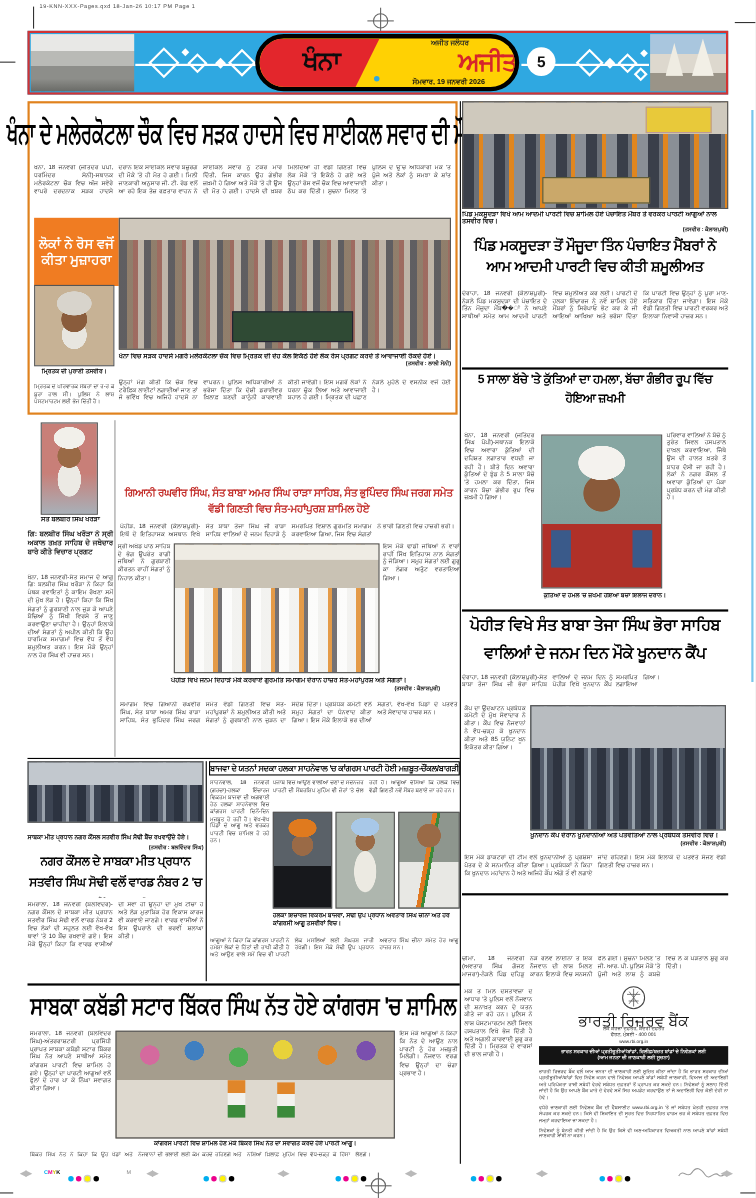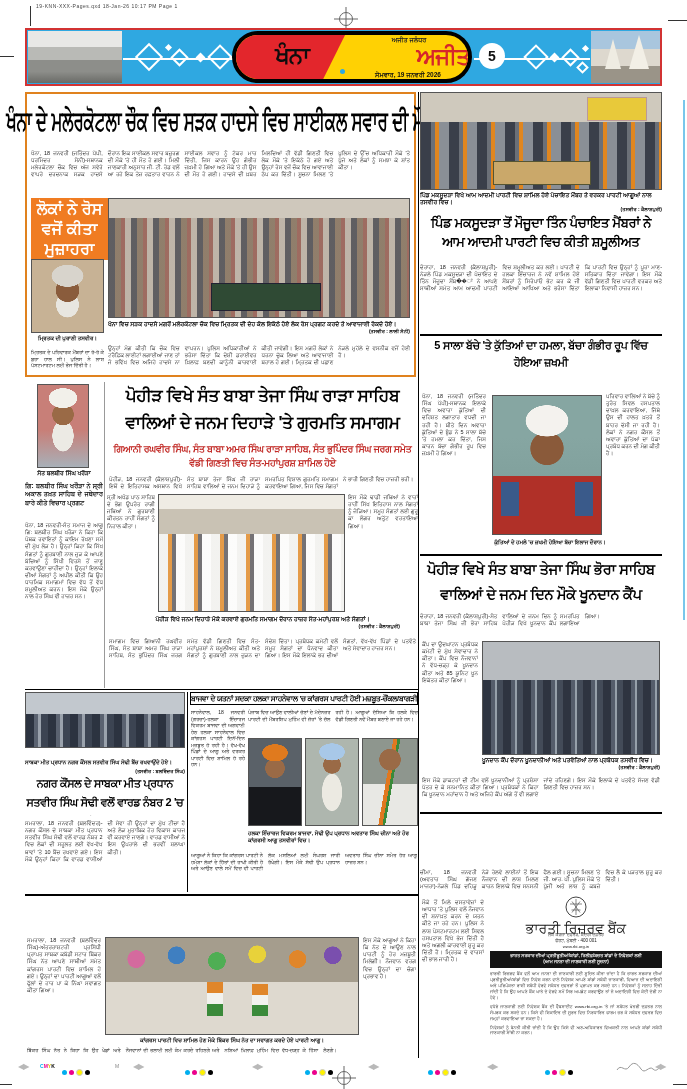--- a/index.html
+++ b/index.html
@@ -100,21 +100,21 @@
   <div class="hr1" style="left:25px;top:689px;width:393px;"></div>
   <div class="hr2" style="left:25px;top:894px;width:393px;"></div>
   <div class="vr" style="left:187px;top:692px;height:200px;"></div>
   <div class="vr" style="left:104px;top:382px;height:306px;background:#999;"></div>
 
   <div class="a" style="left:25px;top:92px;width:391px;height:285px;border:2px solid #e0821e;box-sizing:border-box;">
     <div class="a hl fit" style="left:2px;top:2px;width:383px;height:50px;">
       <span style="font-size:27px;transform:scaleX(.62);">ਖੰਨਾ ਦੇ ਮਲੇਰਕੋਟਲਾ ਚੌਕ ਵਿਚ ਸੜਕ ਹਾਦਸੇ ਵਿਚ ਸਾਈਕਲ ਸਵਾਰ ਦੀ ਮੌਤ</span>
     </div>
     <div class="a bt c5" style="left:4px;top:56px;width:379px;height:44px;">ਖੰਨਾ, 18 ਜਨਵਰੀ (ਜਤਿੰਦਰ ਪੱਪੀ, ਧਰਮਿੰਦਰ ਸੋਨੀ)-ਸਥਾਨਕ ਮਲੇਰਕੋਟਲਾ ਚੌਕ ਵਿਚ ਅੱਜ ਸਵੇਰੇ ਵਾਪਰੇ ਦਰਦਨਾਕ ਸੜਕ ਹਾਦਸੇ ਦੌਰਾਨ ਇਕ ਸਾਈਕਲ ਸਵਾਰ ਬਜ਼ੁਰਗ ਦੀ ਮੌਕੇ 'ਤੇ ਹੀ ਮੌਤ ਹੋ ਗਈ। ਮਿਲੀ ਜਾਣਕਾਰੀ ਅਨੁਸਾਰ ਜੀ. ਟੀ. ਰੋਡ ਵਲੋਂ ਆ ਰਹੇ ਇਕ ਤੇਜ਼ ਰਫ਼ਤਾਰ ਵਾਹਨ ਨੇ ਸਾਈਕਲ ਸਵਾਰ ਨੂੰ ਟੱਕਰ ਮਾਰ ਦਿੱਤੀ, ਜਿਸ ਕਾਰਨ ਉਹ ਗੰਭੀਰ ਜ਼ਖ਼ਮੀ ਹੋ ਗਿਆ ਅਤੇ ਮੌਕੇ 'ਤੇ ਹੀ ਉਸ ਦੀ ਮੌਤ ਹੋ ਗਈ। ਹਾਦਸੇ ਦੀ ਖ਼ਬਰ ਮਿਲਦਿਆਂ ਹੀ ਵੱਡੀ ਗਿਣਤੀ ਵਿਚ ਲੋਕ ਮੌਕੇ 'ਤੇ ਇਕੱਠੇ ਹੋ ਗਏ ਅਤੇ ਉਨ੍ਹਾਂ ਰੋਸ ਵਜੋਂ ਚੌਕ ਵਿਚ ਆਵਾਜਾਈ ਠੱਪ ਕਰ ਦਿੱਤੀ। ਸੂਚਨਾ ਮਿਲਣ 'ਤੇ ਪੁਲਿਸ ਦੇ ਉੱਚ ਅਧਿਕਾਰੀ ਮੌਕੇ 'ਤੇ ਪੁੱਜੇ ਅਤੇ ਲੋਕਾਂ ਨੂੰ ਸਮਝਾ ਕੇ ਸ਼ਾਂਤ ਕੀਤਾ।</div>
-    <div class="a obox" style="left:4px;top:104px;width:73px;height:58px;font-size:16px;padding:2px;">ਲੋਕਾਂ ਨੇ ਰੋਸ ਵਜੋਂ ਕੀਤਾ ਮੁਜ਼ਾਹਰਾ</div>
+    <div class="a obox" style="left:4px;top:104px;width:73px;height:58px;font-size:12px;padding:2px;">ਲੋਕਾਂ ਨੇ ਰੋਸ ਵਜੋਂ ਕੀਤਾ ਮੁਜ਼ਾਹਰਾ</div>
     <div class="ph" style="left:4px;top:165px;width:73px;height:74px;background:radial-gradient(ellipse 26px 18px at 50% 22%,#d8d4cc 0 60%,transparent 62%),radial-gradient(circle 12px at 50% 42%,#8a5c3c 0 96%,transparent 100%),radial-gradient(ellipse 16px 18px at 50% 62%,#e8e6e0 0 70%,transparent 72%),linear-gradient(180deg,#c7b295 0 100%);"></div>
     <div class="a cap" style="left:4px;top:241px;width:73px;height:12px;text-align:center;font-size:5.5px;">ਮ੍ਰਿਤਕ ਦੀ ਪੁਰਾਣੀ ਤਸਵੀਰ।</div>
     <div class="a bt sm" style="left:4px;top:255px;width:73px;height:24px;">ਮ੍ਰਿਤਕ ਦੇ ਪਰਿਵਾਰਕ ਮੈਂਬਰਾਂ ਦਾ ਰੋ-ਰੋ ਕੇ ਬੁਰਾ ਹਾਲ ਸੀ। ਪੁਲਿਸ ਨੇ ਲਾਸ਼ ਪੋਸਟਮਾਰਟਮ ਲਈ ਭੇਜ ਦਿੱਤੀ ਹੈ।</div>
     <div class="ph" style="left:81px;top:104px;width:302px;height:120px;background:linear-gradient(180deg,#cfc8bc 0 16%,transparent 16%),repeating-linear-gradient(90deg,rgba(40,50,70,.55) 0 6px,rgba(122,100,80,.45) 6px 12px,rgba(150,42,42,.38) 12px 16px,rgba(232,230,225,.4) 16px 22px),#a39482;">
       <div style="position:absolute;left:34%;bottom:6px;width:36%;height:26px;background:#2f4a34;border:1px solid #223;"></div>
     </div>
     <div class="a" style="left:81px;top:227px;width:302px;height:22px;">
       <div class="cap" style="font-size:6px;">ਖੰਨਾ ਵਿਚ ਸੜਕ ਹਾਦਸੇ ਮਗਰੋਂ ਮਲੇਰਕੋਟਲਾ ਚੌਕ ਵਿਚ ਮ੍ਰਿਤਕ ਦੀ ਦੇਹ ਕੋਲ ਇਕੱਠੇ ਹੋਏ ਲੋਕ ਰੋਸ ਪ੍ਰਗਟ ਕਰਦੇ ਤੇ ਆਵਾਜਾਈ ਰੋਕਦੇ ਹੋਏ।</div>
       <div class="credit">(ਤਸਵੀਰ : ਲਾਲੀ ਸੋਨੀ)</div>
     </div>
@@ -139,21 +139,20 @@
     <div class="a bt" style="left:2px;top:56px;width:64px;height:158px;">ਖੰਨਾ, 18 ਜਨਵਰੀ (ਜਤਿੰਦਰ ਸਿੰਘ ਪੱਪੀ)-ਸਥਾਨਕ ਇਲਾਕੇ ਵਿਚ ਅਵਾਰਾ ਕੁੱਤਿਆਂ ਦੀ ਦਹਿਸ਼ਤ ਲਗਾਤਾਰ ਵਧਦੀ ਜਾ ਰਹੀ ਹੈ। ਬੀਤੇ ਦਿਨ ਅਵਾਰਾ ਕੁੱਤਿਆਂ ਦੇ ਝੁੰਡ ਨੇ 5 ਸਾਲਾ ਬੱਚੇ 'ਤੇ ਹਮਲਾ ਕਰ ਦਿੱਤਾ, ਜਿਸ ਕਾਰਨ ਬੱਚਾ ਗੰਭੀਰ ਰੂਪ ਵਿਚ ਜ਼ਖ਼ਮੀ ਹੋ ਗਿਆ।</div>
     <div class="ph" style="left:72px;top:58px;width:110px;height:140px;background:radial-gradient(ellipse 30px 22px at 50% 18%,#f4f2ee 0 70%,transparent 72%),radial-gradient(circle 17px at 50% 38%,#8a5a3a 0 96%,transparent 100%),linear-gradient(180deg,transparent 0 58%,#b03028 58% 100%),linear-gradient(180deg,#86a6a2 0 30%,#7a9a96 100%);">
       <div style="position:absolute;left:8px;bottom:18px;width:18px;height:34px;background:#3a5a8a;"></div>
       <div style="position:absolute;right:8px;bottom:18px;width:18px;height:34px;background:#3a5a8a;"></div>
     </div>
     <div class="a cap" style="left:60px;top:202px;width:140px;font-size:5.5px;text-align:center;">ਕੁੱਤਿਆਂ ਦੇ ਹਮਲੇ 'ਚ ਜ਼ਖਮੀ ਹੋਇਆ ਬੱਚਾ ਇਲਾਜ ਦੌਰਾਨ।</div>
     <div class="a bt" style="left:186px;top:56px;width:54px;height:158px;">ਪਰਿਵਾਰ ਵਾਲਿਆਂ ਨੇ ਬੱਚੇ ਨੂੰ ਤੁਰੰਤ ਸਿਵਲ ਹਸਪਤਾਲ ਦਾਖ਼ਲ ਕਰਵਾਇਆ, ਜਿੱਥੇ ਉਸ ਦੀ ਹਾਲਤ ਖ਼ਤਰੇ ਤੋਂ ਬਾਹਰ ਦੱਸੀ ਜਾ ਰਹੀ ਹੈ। ਲੋਕਾਂ ਨੇ ਨਗਰ ਕੌਂਸਲ ਤੋਂ ਅਵਾਰਾ ਕੁੱਤਿਆਂ ਦਾ ਪੱਕਾ ਪ੍ਰਬੰਧ ਕਰਨ ਦੀ ਮੰਗ ਕੀਤੀ ਹੈ।</div>
   </div>
 
   <div class="a" style="left:107px;top:380px;width:311px;height:310px;">
-    <div class="a hl" style="left:0;top:2px;width:311px;height:56px;font-size:17px;line-height:1.6;">ਪੋਹੀੜ ਵਿਖੇ ਸੰਤ ਬਾਬਾ ਤੇਜਾ ਸਿੰਘ ਰਾੜਾ ਸਾਹਿਬ ਵਾਲਿਆਂ ਦੇ ਜਨਮ ਦਿਹਾੜੇ 'ਤੇ ਗੁਰਮਤਿ ਸਮਾਗਮ</div>
     <div class="a hl" style="left:4px;top:62px;width:303px;height:30px;font-size:9.5px;line-height:1.5;color:#c22a26;">ਗਿਆਨੀ ਰਘਵੀਰ ਸਿੰਘ, ਸੰਤ ਬਾਬਾ ਅਮਰ ਸਿੰਘ ਰਾੜਾ ਸਾਹਿਬ, ਸੰਤ ਭੁਪਿੰਦਰ ਸਿੰਘ ਜਰਗ ਸਮੇਤ ਵੱਡੀ ਗਿਣਤੀ ਵਿਚ ਸੰਤ-ਮਹਾਂਪੁਰਸ਼ ਸ਼ਾਮਿਲ ਹੋਏ</div>
     <div class="a bt c4" style="left:2px;top:96px;width:307px;height:16px;">ਪੋਹੀੜ, 18 ਜਨਵਰੀ (ਕੈਲਾਸ਼ਪੁਰੀ)-ਇਥੋਂ ਦੇ ਇਤਿਹਾਸਕ ਅਸਥਾਨ ਵਿਖੇ ਸੰਤ ਬਾਬਾ ਤੇਜਾ ਸਿੰਘ ਜੀ ਰਾੜਾ ਸਾਹਿਬ ਵਾਲਿਆਂ ਦੇ ਜਨਮ ਦਿਹਾੜੇ ਨੂੰ ਸਮਰਪਿਤ ਵਿਸ਼ਾਲ ਗੁਰਮਤਿ ਸਮਾਗਮ ਕਰਵਾਇਆ ਗਿਆ, ਜਿਸ ਵਿਚ ਸੰਗਤਾਂ ਨੇ ਭਾਰੀ ਗਿਣਤੀ ਵਿਚ ਹਾਜ਼ਰੀ ਭਰੀ।</div>
     <div class="a bt" style="left:0;top:114px;width:48px;height:118px;">ਸ੍ਰੀ ਅਖੰਡ ਪਾਠ ਸਾਹਿਬ ਦੇ ਭੋਗ ਉਪਰੰਤ ਰਾਗੀ ਜਥਿਆਂ ਨੇ ਗੁਰਬਾਣੀ ਕੀਰਤਨ ਰਾਹੀਂ ਸੰਗਤਾਂ ਨੂੰ ਨਿਹਾਲ ਕੀਤਾ।</div>
     <div class="ph" style="left:51px;top:114px;width:187px;height:118px;background:linear-gradient(180deg,#c9c2b4 0 34%,transparent 34%),repeating-linear-gradient(90deg,rgba(244,244,242,.95) 0 9px,rgba(230,140,40,.8) 9px 13px,rgba(60,60,72,.65) 13px 17px,rgba(255,255,255,.92) 17px 26px),#ddd6c8;">
       <div style="position:absolute;left:0;top:0;width:100%;height:14px;background:#efece4;"></div>
     </div>
     <div class="a bt" style="left:241px;top:114px;width:70px;height:118px;">ਇਸ ਮੌਕੇ ਢਾਡੀ ਜਥਿਆਂ ਨੇ ਵਾਰਾਂ ਰਾਹੀਂ ਸਿੱਖ ਇਤਿਹਾਸ ਨਾਲ ਸੰਗਤਾਂ ਨੂੰ ਜੋੜਿਆ। ਸਮੂਹ ਸੰਗਤਾਂ ਲਈ ਗੁਰੂ ਕਾ ਲੰਗਰ ਅਤੁੱਟ ਵਰਤਾਇਆ ਗਿਆ।</div>
     <div class="a" style="left:18px;top:236px;width:275px;height:18px;">
       <div class="cap" style="font-size:6px;text-align:center;">ਪੋਹੀੜ ਵਿਖੇ ਜਨਮ ਦਿਹਾੜੇ ਮੌਕੇ ਕਰਵਾਏ ਗੁਰਮਤਿ ਸਮਾਗਮ ਦੌਰਾਨ ਹਾਜ਼ਰ ਸੰਤ-ਮਹਾਂਪੁਰਸ਼ ਅਤੇ ਸੰਗਤਾਂ।</div>
       <div class="credit">(ਤਸਵੀਰ : ਕੈਲਾਸ਼ਪੁਰੀ)</div>
@@ -195,20 +194,23 @@
     <div class="a bt sm" style="left:1px;top:17px;width:54px;height:140px;">ਸਾਹਨੇਵਾਲ, 18 ਜਨਵਰੀ (ਗਰਚਾ)-ਹਲਕਾ ਇੰਚਾਰਜ ਵਿਕਰਮ ਬਾਜਵਾ ਦੀ ਅਗਵਾਈ ਹੇਠ ਹਲਕਾ ਸਾਹਨੇਵਾਲ ਵਿਚ ਕਾਂਗਰਸ ਪਾਰਟੀ ਦਿਨੋਂ-ਦਿਨ ਮਜ਼ਬੂਤ ਹੋ ਰਹੀ ਹੈ। ਵੱਖ-ਵੱਖ ਪਿੰਡਾਂ ਦੇ ਆਗੂ ਅਤੇ ਵਰਕਰ ਪਾਰਟੀ ਵਿਚ ਸ਼ਾਮਿਲ ਹੋ ਰਹੇ ਹਨ।</div>
     <div class="a bt sm c2" style="left:58px;top:17px;width:170px;height:26px;">ਪੰਜਾਬ ਵਿਚ ਆਉਣ ਵਾਲੀਆਂ ਚੋਣਾਂ ਦੇ ਮੱਦੇਨਜ਼ਰ ਪਾਰਟੀ ਦੀ ਮੈਂਬਰਸ਼ਿਪ ਮੁਹਿੰਮ ਵੀ ਜ਼ੋਰਾਂ 'ਤੇ ਚੱਲ ਰਹੀ ਹੈ। ਆਗੂਆਂ ਦੱਸਿਆ ਕਿ ਹਲਕੇ ਵਿਚ ਵੱਡੀ ਗਿਣਤੀ ਨਵੇਂ ਮੈਂਬਰ ਬਣਾਏ ਜਾ ਰਹੇ ਹਨ।</div>
     <div class="ph" style="left:58px;top:46px;width:54px;height:88px;background:radial-gradient(ellipse 18px 12px at 50% 16%,#e07a1e 0 70%,transparent 72%),radial-gradient(circle 10px at 50% 34%,#9a6a46 0 96%,transparent 100%),linear-gradient(180deg,transparent 0 56%,#17181c 56% 100%),#5a6168;"></div>
     <div class="ph" style="left:115px;top:46px;width:54px;height:88px;background:radial-gradient(ellipse 18px 12px at 50% 15%,#a8c8e8 0 70%,transparent 72%),radial-gradient(circle 9px at 50% 30%,#9a6a46 0 96%,transparent 100%),radial-gradient(ellipse 14px 26px at 50% 62%,#eceae2 0 70%,transparent 74%),#aeb6ae;"></div>
     <div class="ph" style="left:172px;top:46px;width:56px;height:88px;background:radial-gradient(circle 11px at 50% 24%,#9a6a46 0 96%,transparent 100%),linear-gradient(100deg,transparent 0 44%,#e07820 44% 50%,#3a8a3a 50% 54%,transparent 54%),linear-gradient(180deg,transparent 0 52%,#e8e8e4 52% 100%),#8e968e;"></div>
     <div class="a cap" style="left:58px;top:138px;width:170px;height:18px;font-size:5.5px;">ਹਲਕਾ ਇੰਚਾਰਜ ਵਿਕਰਮ ਬਾਜਵਾ, ਸੋਢੀ ਉਪ ਪ੍ਰਧਾਨ ਅਵਤਾਰ ਸਿੰਘ ਚੀਨਾ ਅਤੇ ਹੋਰ ਕਾਂਗਰਸੀ ਆਗੂ ਤਸਵੀਰਾਂ ਵਿਚ।</div>
     <div class="a bt sm c3" style="left:1px;top:160px;width:226px;height:38px;">ਆਗੂਆਂ ਨੇ ਕਿਹਾ ਕਿ ਕਾਂਗਰਸ ਪਾਰਟੀ ਨੇ ਹਮੇਸ਼ਾ ਲੋਕਾਂ ਦੇ ਹਿੱਤਾਂ ਦੀ ਰਾਖੀ ਕੀਤੀ ਹੈ ਅਤੇ ਆਉਣ ਵਾਲੇ ਸਮੇਂ ਵਿਚ ਵੀ ਪਾਰਟੀ ਲੋਕ ਮਸਲਿਆਂ ਲਈ ਸੰਘਰਸ਼ ਜਾਰੀ ਰੱਖੇਗੀ। ਇਸ ਮੌਕੇ ਸੋਢੀ ਉਪ ਪ੍ਰਧਾਨ ਅਵਤਾਰ ਸਿੰਘ ਚੀਨਾ ਸਮੇਤ ਹੋਰ ਆਗੂ ਹਾਜ਼ਰ ਸਨ।</div>
   </div>
 
   <div class="a" style="left:25px;top:897px;width:393px;height:161px;">
+    <div class="a hl fit" style="left:0;top:0;width:393px;height:36px;">
+      <span style="font-size:22px;transform:scaleX(.8);">ਸਾਬਕਾ ਕਬੱਡੀ ਸਟਾਰ ਬਿੱਕਰ ਸਿੰਘ ਨੱਤ ਹੋਏ ਕਾਂਗਰਸ 'ਚ ਸ਼ਾਮਿਲ</span>
+    </div>
     <div class="a bt" style="left:2px;top:40px;width:74px;height:100px;">ਸਮਰਾਲਾ, 18 ਜਨਵਰੀ (ਬਲਵਿੰਦਰ ਸਿੰਘ)-ਅੰਤਰਰਾਸ਼ਟਰੀ ਪ੍ਰਸਿੱਧੀ ਪ੍ਰਾਪਤ ਸਾਬਕਾ ਕਬੱਡੀ ਸਟਾਰ ਬਿੱਕਰ ਸਿੰਘ ਨੱਤ ਆਪਣੇ ਸਾਥੀਆਂ ਸਮੇਤ ਕਾਂਗਰਸ ਪਾਰਟੀ ਵਿਚ ਸ਼ਾਮਿਲ ਹੋ ਗਏ। ਉਨ੍ਹਾਂ ਦਾ ਪਾਰਟੀ ਆਗੂਆਂ ਵਲੋਂ ਫੁੱਲਾਂ ਦੇ ਹਾਰ ਪਾ ਕੇ ਨਿੱਘਾ ਸਵਾਗਤ ਕੀਤਾ ਗਿਆ।</div>
     <div class="ph" style="left:80px;top:40px;width:254px;height:98px;background:radial-gradient(circle 9px at 12% 22%,#d46a9e 0 96%,transparent 100%),radial-gradient(circle 9px at 28% 18%,#3f7fc1 0 96%,transparent 100%),radial-gradient(circle 9px at 44% 24%,#4fae54 0 96%,transparent 100%),radial-gradient(circle 9px at 60% 17%,#e8d23a 0 96%,transparent 100%),radial-gradient(circle 9px at 76% 22%,#e0862a 0 96%,transparent 100%),radial-gradient(circle 9px at 90% 18%,#7a4fae 0 96%,transparent 100%),linear-gradient(180deg,transparent 0 46%,#ded9cf 46% 100%),#a59d8d;">
       <div style="position:absolute;left:40%;top:46%;width:16px;height:34px;background:linear-gradient(180deg,#e0862a 0 33%,#f2f2ee 33% 66%,#3a8a3a 66% 100%);"></div>
       <div style="position:absolute;left:58%;top:48%;width:16px;height:32px;background:linear-gradient(180deg,#e0862a 0 33%,#f2f2ee 33% 66%,#3a8a3a 66% 100%);"></div>
     </div>
     <div class="a bt" style="left:338px;top:40px;width:53px;height:100px;">ਇਸ ਮੌਕੇ ਆਗੂਆਂ ਨੇ ਕਿਹਾ ਕਿ ਨੱਤ ਦੇ ਆਉਣ ਨਾਲ ਪਾਰਟੀ ਨੂੰ ਹੋਰ ਮਜ਼ਬੂਤੀ ਮਿਲੇਗੀ। ਨੌਜਵਾਨ ਵਰਗ ਵਿਚ ਉਨ੍ਹਾਂ ਦਾ ਚੰਗਾ ਪ੍ਰਭਾਵ ਹੈ।</div>
     <div class="a cap" style="left:80px;top:140px;width:254px;font-size:5.5px;text-align:center;">ਕਾਂਗਰਸ ਪਾਰਟੀ ਵਿਚ ਸ਼ਾਮਿਲ ਹੋਣ ਮੌਕੇ ਬਿੱਕਰ ਸਿੰਘ ਨੱਤ ਦਾ ਸਵਾਗਤ ਕਰਦੇ ਹੋਏ ਪਾਰਟੀ ਆਗੂ।</div>
     <div class="a bt sm c4" style="left:2px;top:150px;width:390px;height:10px;">ਬਿੱਕਰ ਸਿੰਘ ਨੱਤ ਨੇ ਕਿਹਾ ਕਿ ਉਹ ਖੇਡਾਂ ਅਤੇ ਨੌਜਵਾਨਾਂ ਦੀ ਭਲਾਈ ਲਈ ਕੰਮ ਕਰਦੇ ਰਹਿਣਗੇ ਅਤੇ ਨਸ਼ਿਆਂ ਖ਼ਿਲਾਫ਼ ਮੁਹਿੰਮ ਵਿਚ ਵੱਧ-ਚੜ੍ਹ ਕੇ ਹਿੱਸਾ ਲੈਣਗੇ।</div>
   </div>
 

